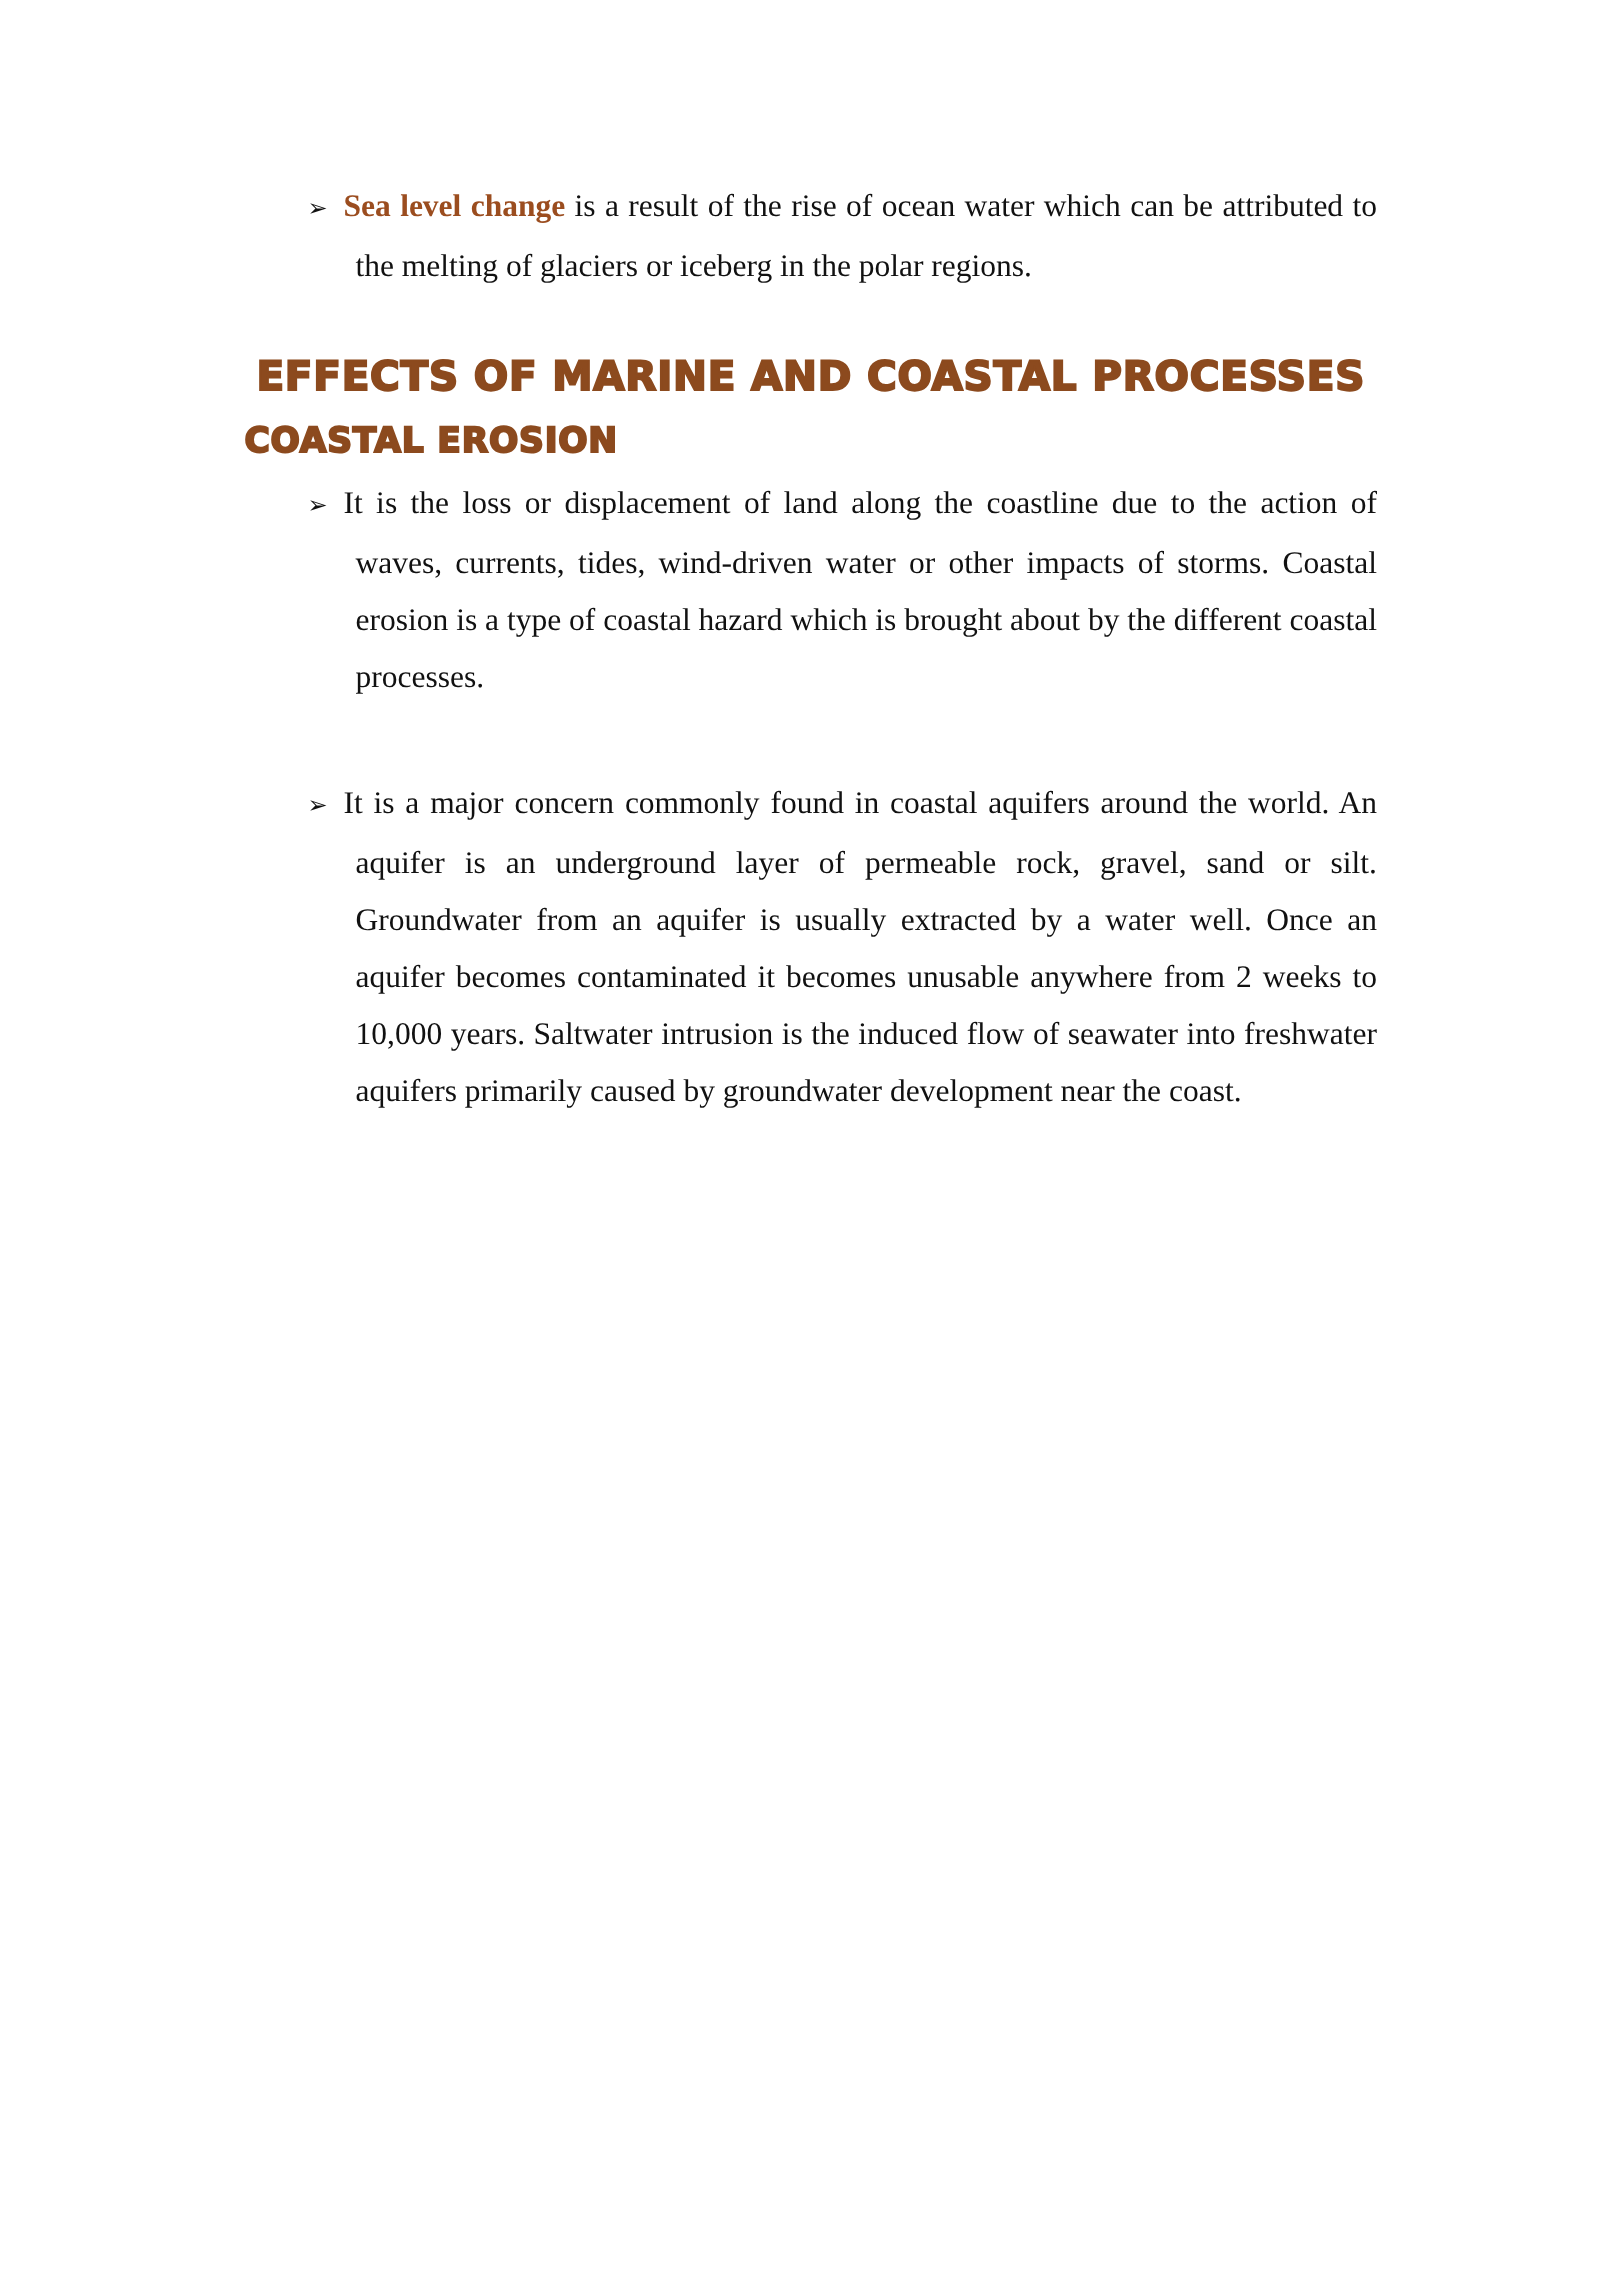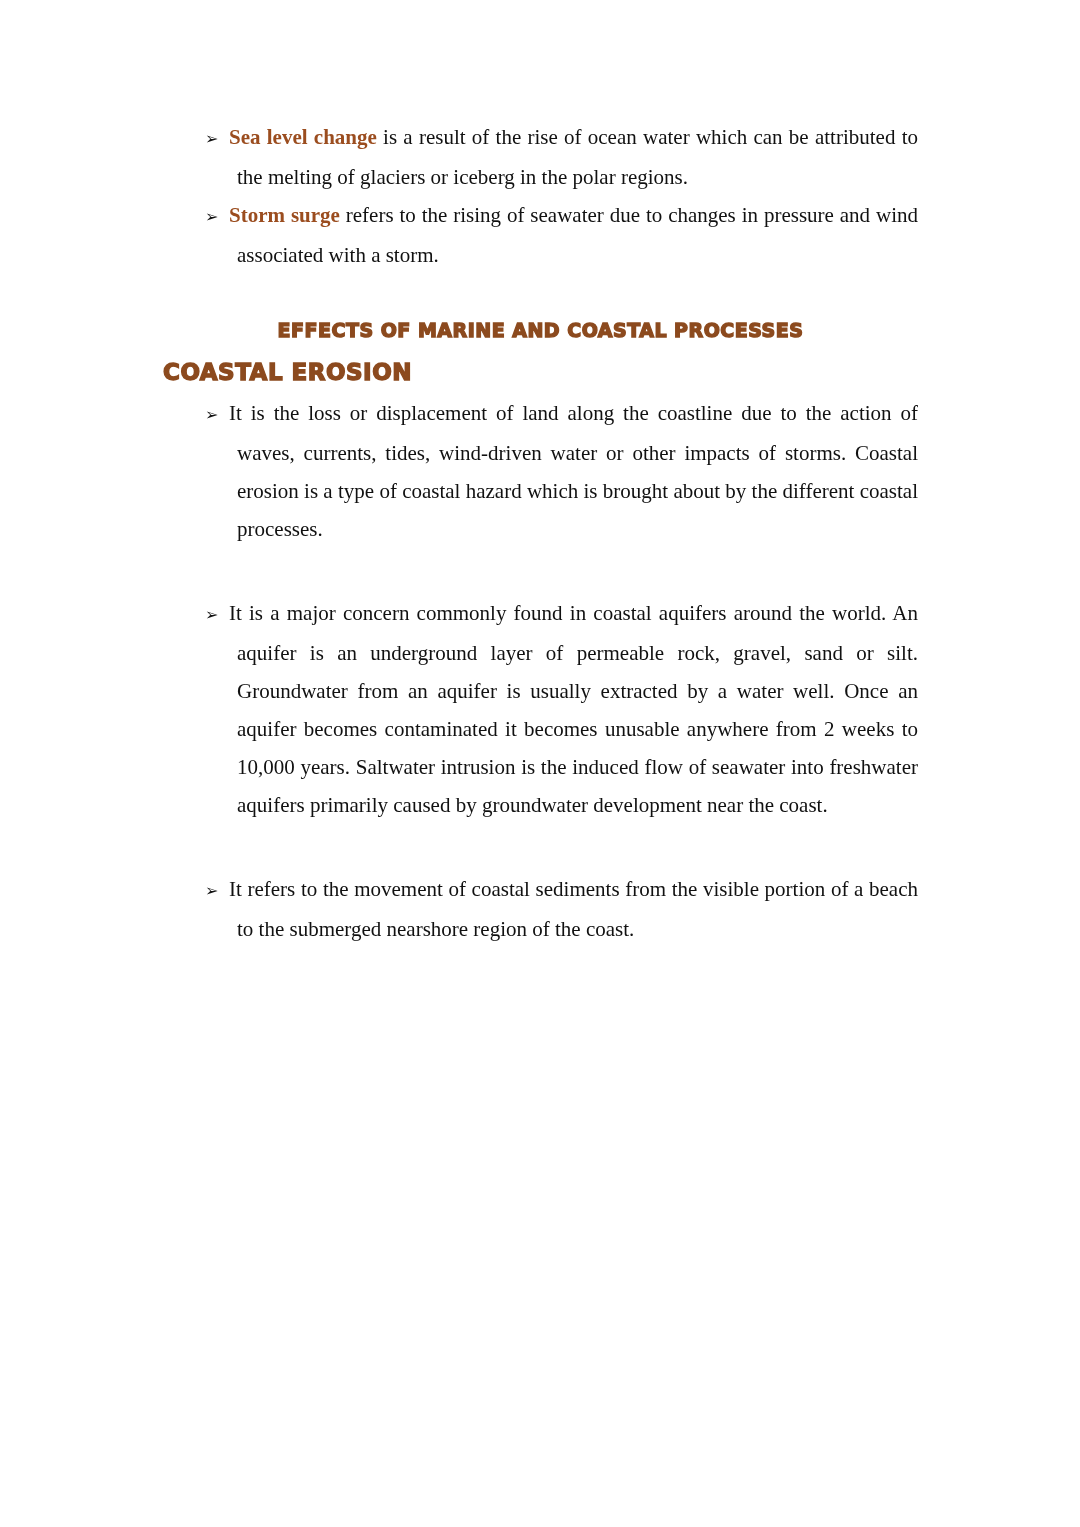--- a/index.html
+++ b/index.html
@@ -42,21 +42,21 @@
     color: var(--text_black, #111111);
   }
   .display-heading {
     font-family: "DejaVu Sans", sans-serif;
     font-weight: 800;
     color: var(--heading_brown, #8C4A1E);
     -webkit-text-stroke: 1.4px var(--heading_brown, #8C4A1E);
     letter-spacing: 0.5px;
   }
   .main-heading {
-    font-size: 19px;
+    font-size: 27px;
     line-height: 32px;
     text-align: center;
     margin: 40px 0 12px 0;
   }
   .section-heading {
     font-size: 23px;
     line-height: 28px;
     margin: 2px 0 8px 0;
   }
   .topic + .topic { margin-top: 46px; }
@@ -64,43 +64,37 @@
 </head>
 <body>
 
 <div class="page">
   <div class="content">
 
     <div class="intro-list">
       <p class="body-text bullet">
         <span class="bullet-icon">➢</span><span class="term">Sea level change</span><span class="term-black"></span><span> is a result of the rise of ocean water which can be attributed to the melting of glaciers or iceberg in the polar regions.</span>
       </p>
-      <p class="body-text bullet">
-        <span class="bullet-icon">➢</span><span class="term">Storm surge</span><span class="term-black"></span><span> refers to the rising of seawater due to changes in pressure and wind associated with a storm.</span>
-      </p>
     </div>
 
     <h1 class="display-heading main-heading">EFFECTS OF MARINE AND COASTAL PROCESSES</h1>
 
     <div class="sections">
 
       <section class="topic">
         <h2 class="display-heading section-heading">COASTAL EROSION</h2>
         <p class="body-text bullet">
           <span class="bullet-icon">➢</span><span>It is the loss or displacement of land along the coastline due to the action of waves, currents, tides, wind-driven water or other impacts of storms. Coastal erosion is a type of coastal hazard which is brought about by the different coastal processes.</span>
         </p>
       </section>
 
       <section class="topic">
         <p class="body-text bullet">
           <span class="bullet-icon">➢</span><span>It is a major concern commonly found in coastal aquifers around the world. An aquifer is an underground layer of permeable rock, gravel, sand or silt. Groundwater from an aquifer is usually extracted by a water well. Once an aquifer becomes contaminated it becomes unusable anywhere from 2 weeks to 10,000 years. Saltwater intrusion is the induced flow of seawater into freshwater aquifers primarily caused by groundwater development near the coast.</span>
         </p>
       </section>
 
       <section class="topic">
-        <p class="body-text bullet">
-          <span class="bullet-icon">➢</span><span>It refers to the movement of coastal sediments from the visible portion of a beach to the submerged nearshore region of the coast.</span>
-        </p>
       </section>
 
     </div>
   </div>
 </div>
 
 </body></html>

